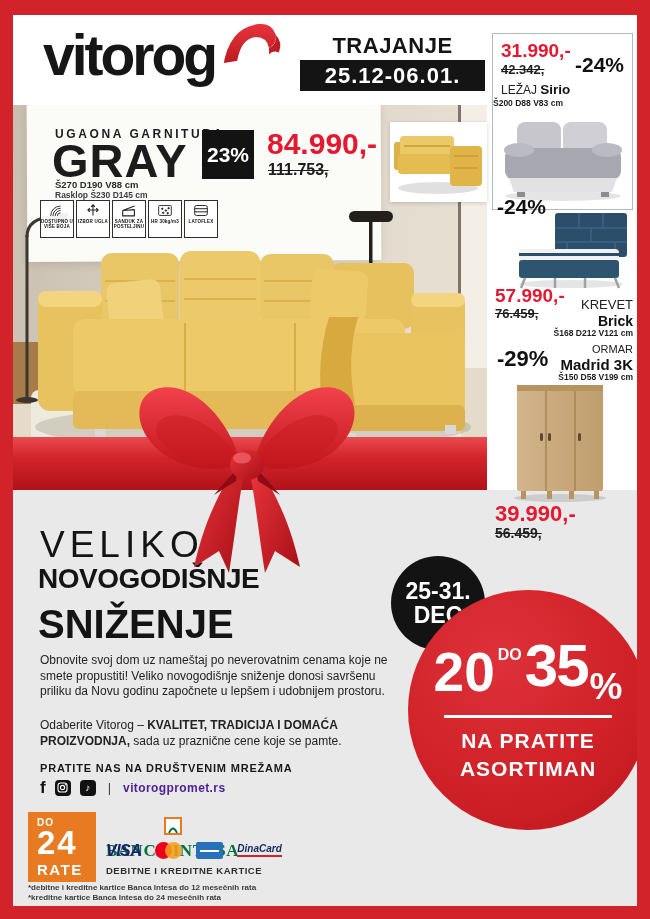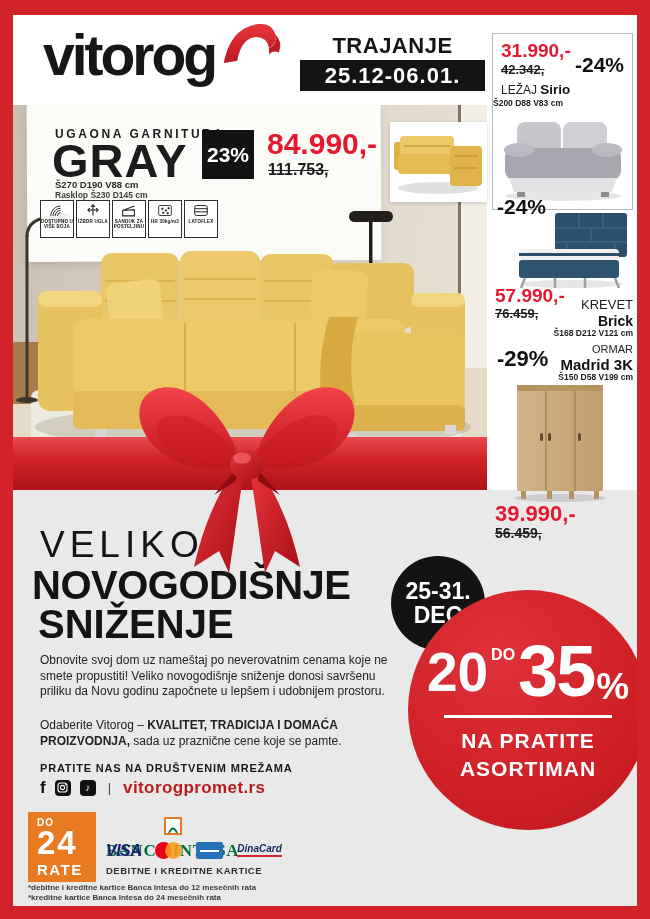--- a/index.html
+++ b/index.html
@@ -41,38 +41,38 @@
   .price{color:#e4182f;font-weight:800;}
   .old{text-decoration:line-through;color:#1f1f1f;font-weight:600;}
   .disc{color:#111;font-weight:800;}
   .ptype{font-weight:400;color:#222;}
   .pname{font-weight:800;color:#111;}
   .pdims{font-weight:700;color:#1c1c1c;font-size:8.5px;}
   .tright{text-align:right;line-height:1.15;}
   
   .gray{left:0;top:475px;width:624px;height:416px;background:#e9e9e9;z-index:2;}
   .h1a{position:absolute;left:27px;top:36px;font-size:37px;font-weight:400;letter-spacing:5px;color:#141414;line-height:1;}
-  .h1b{position:absolute;left:19px;top:75px;font-size:40px;font-weight:800;letter-spacing:-.5px;color:#141414;line-height:1;}
+  .h1b{position:absolute;left:25px;top:75px;font-size:28px;font-weight:800;letter-spacing:-.5px;color:#141414;line-height:1;}
   .h1c{position:absolute;left:25px;top:114px;font-size:40px;font-weight:800;color:#141414;line-height:1;}
   .body-text{position:absolute;left:27px;width:362px;font-size:12px;line-height:15.5px;color:#222;font-weight:500;}
   .date-circle{position:absolute;left:378px;top:66px;width:94px;height:94px;border-radius:50%;background:#131313;color:#fff;display:flex;flex-direction:column;align-items:center;justify-content:center;font-size:23px;font-weight:800;line-height:24px;}
   .red-circle{position:absolute;left:395px;top:100px;width:240px;height:240px;border-radius:50%;background:radial-gradient(circle at 38% 28%,#de3139,#cf2027 60%,#bd161e);color:#fff;text-align:center;}
   .pct-row{display:flex;justify-content:center;align-items:flex-start;margin-top:56px;font-weight:800;}
   .pct-20{font-size:55px;line-height:.95;}
   .pct-do{font-size:16px;line-height:1;margin:1px 3px 0;}
-  .pct-35{font-size:72px;line-height:.78;margin-top:-3px;letter-spacing:-2px;}
+  .pct-35{font-size:60px;line-height:.78;margin-top:-3px;letter-spacing:-2px;}
   .pct-sign{font-size:37px;line-height:1;padding-top:22px;margin-left:2px;}
   .circle-hr{width:168px;height:2.5px;background:#fff;margin:10px auto 9px;}
   .circle-sub{font-size:21px;font-weight:800;letter-spacing:1px;line-height:28px;}
   .social-label{position:absolute;left:27px;top:272px;font-size:11px;font-weight:600;letter-spacing:.8px;color:#1a1a1a;}
   .social-row{position:absolute;left:27px;top:289px;display:flex;align-items:center;gap:9px;height:17px;}
   .fb{font-size:17px;font-weight:800;color:#111;line-height:1;}
   .sq{width:16px;height:16px;background:#111;border-radius:4px;display:flex;align-items:center;justify-content:center;color:#fff;font-size:10px;}
   .sep{color:#444;font-size:13px;margin:0 3px;font-weight:400;}
-  .website{font-size:17px;font-weight:700;color:#b91c1c;letter-spacing:.4px;}
+  .website{font-size:12px;font-weight:700;color:#4c1d95;letter-spacing:.4px;}
   .installments{position:absolute;left:15px;top:322px;width:68px;height:70px;background:#e87b21;color:#fff;box-sizing:border-box;padding:5px 0 0 9px;}
   .inst-do{font-size:10px;font-weight:700;letter-spacing:1px;}
   .inst-24{font-size:33px;font-weight:800;line-height:29px;letter-spacing:2px;}
   .inst-rate{font-size:15px;font-weight:800;letter-spacing:1.5px;margin-top:4px;}
   .bank-row{position:absolute;left:93px;top:327px;display:flex;align-items:center;gap:6px;flex-direction:column;}
   .bank-icon{width:14px;height:14px;border:2.5px solid #e87b21;display:flex;align-items:flex-end;justify-content:center;background:#fff;}
   .bank-name{font-family:"Liberation Serif",serif;font-size:17px;font-weight:700;color:#00703c;letter-spacing:.5px;}
   .cards-row{position:absolute;left:93px;top:352px;display:flex;align-items:flex-start;gap:14px;height:18px;}
   .visa{font-size:16px;font-weight:800;font-style:italic;color:#1a1f71;letter-spacing:-.5px;}
   .mc{position:relative;width:27px;height:17px;}

